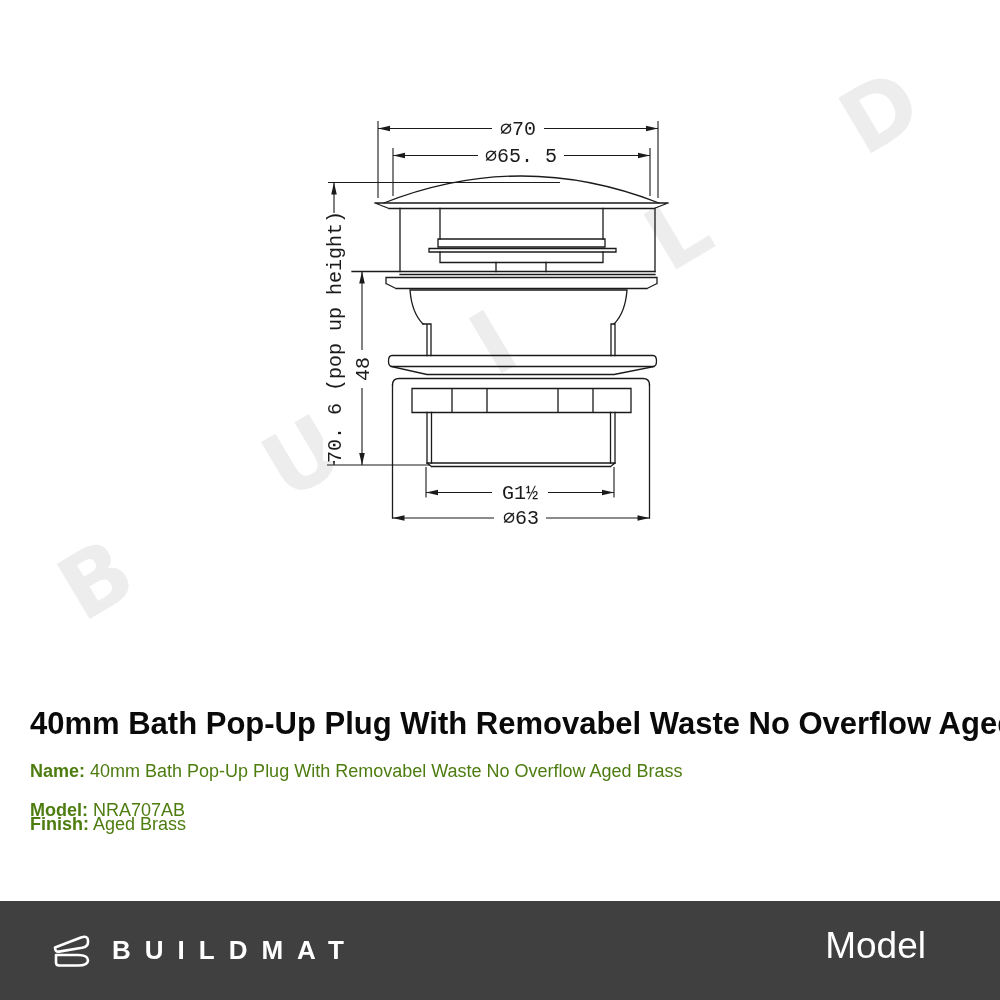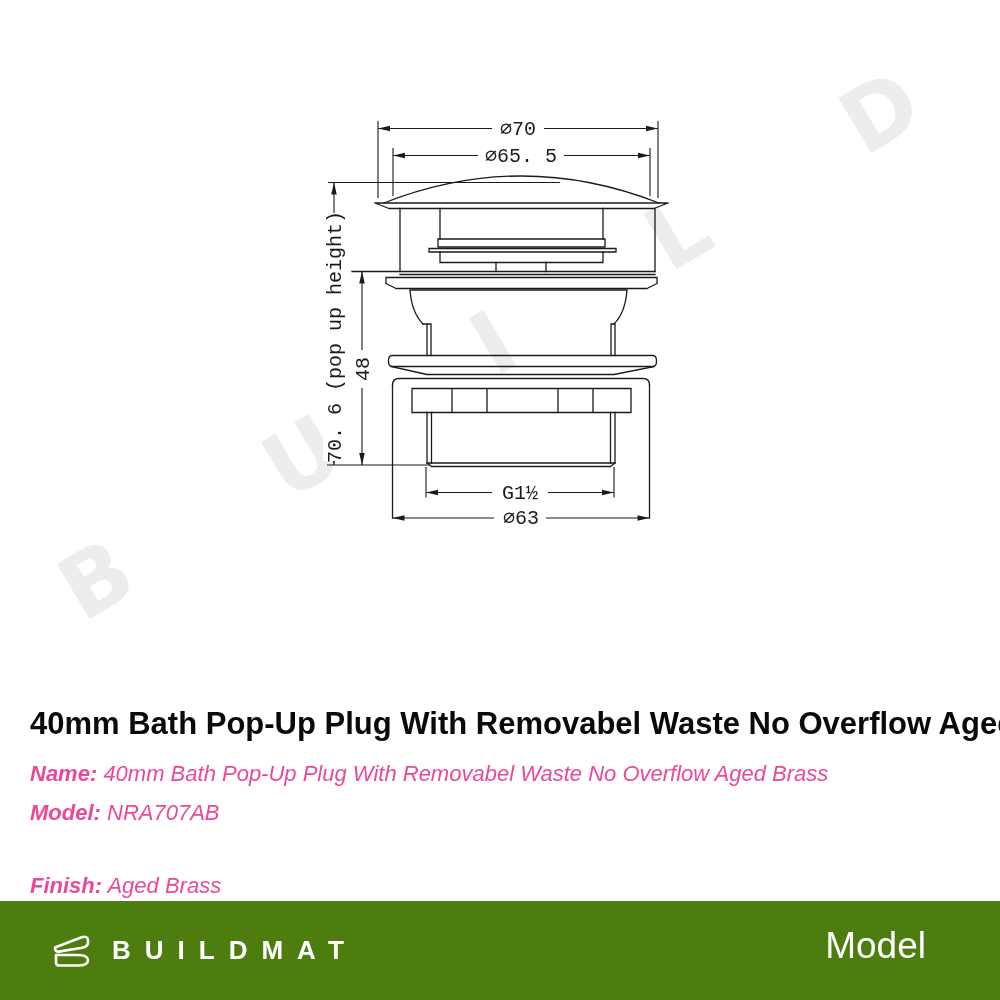--- a/index.html
+++ b/index.html
@@ -16,29 +16,29 @@
   }
 
   .drawing-svg{position:absolute;left:0;top:0;z-index:1;}
   .dim-text{font-family:"Liberation Mono","DejaVu Sans Mono",monospace;font-size:20px;fill:#1b1b1b;}
 
   
   .product-title{
     position:absolute;left:30px;top:706px;z-index:2;
     font-size:31px;font-weight:bold;color:#0a0a0a;white-space:nowrap;
   }
-  .field-row{position:absolute;left:30px;z-index:2;font-size:22px;color:#ec4899;white-space:nowrap;font-style:italic;}
+  .field-row{position:absolute;left:30px;z-index:2;font-size:18px;color:#4d7c0f;white-space:nowrap;}
   .field-row .lbl{font-weight:bold;}
   .row-name{top:761px;}
   .row-model{top:800px;text-align:center;}
-  .row-finish{top:873px;text-align:center;}
+  .row-finish{top:814px;text-align:center;}
 
   
   .footer{
-    position:absolute;left:0;top:901px;width:1000px;height:99px;background:#4d7c0f;z-index:3;
+    position:absolute;left:0;top:901px;width:1000px;height:99px;background:#404040;z-index:3;
     display:flex;align-items:center;
   }
   .footer .logo{margin-left:50px;}
   .footer .brand{
     color:#fff;font-weight:bold;font-size:26px;letter-spacing:14px;margin-left:16px;white-space:nowrap;
   }
   .footer .partner{
     position:absolute;right:74px;top:24px;color:#fff;font-size:37px;font-weight:400;letter-spacing:0px;
   }
 </style>

